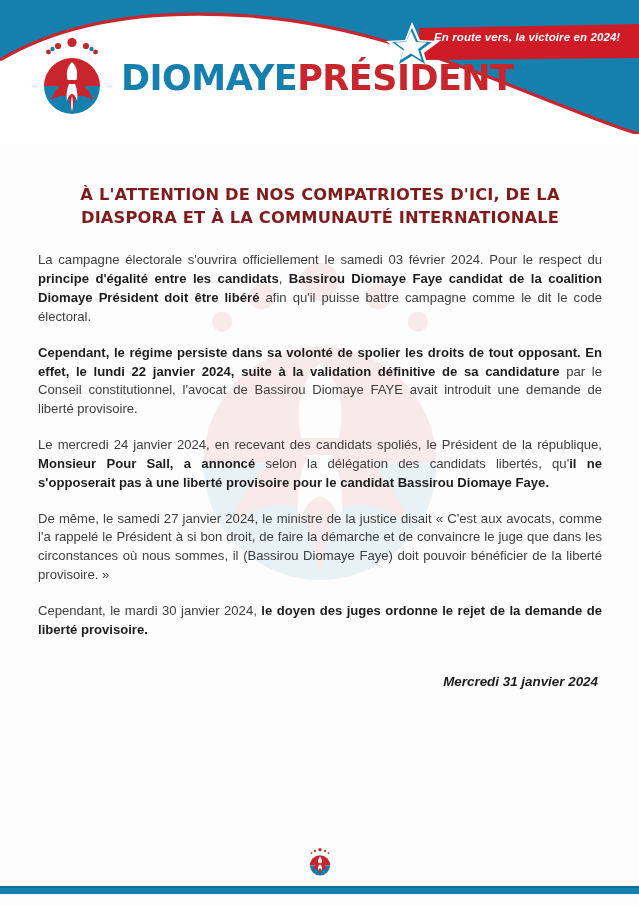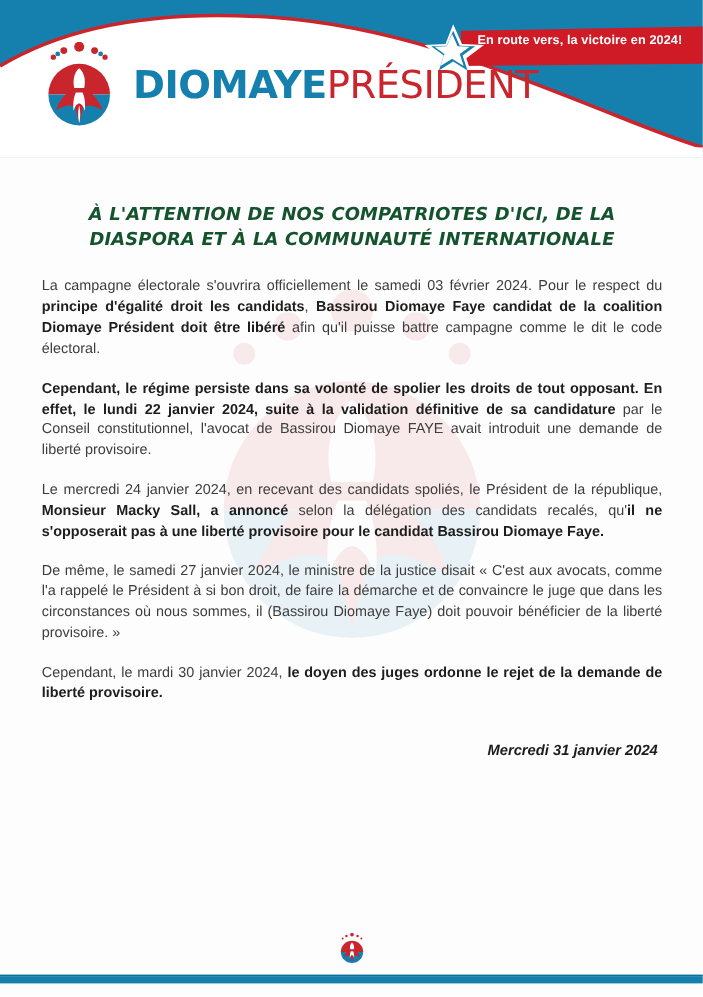--- a/index.html
+++ b/index.html
@@ -45,33 +45,34 @@
     letter-spacing: -0.5px;
   }
   .wordmark .l1 {
     font-size: 35px;
     font-weight: bold;
     color: #1580ae;
     font-family: "DejaVu Sans", sans-serif;
   }
   .wordmark .l2 {
     font-size: 35px;
-    font-weight: normal;
+    font-weight: bold;
     color: #c9252d;
     font-family: "DejaVu Sans", sans-serif;
   }
 
   .slogan-text {
     position: absolute;
     left: 434px;
     top: 31px;
     width: 200px;
     color: #ffffff;
     font-size: 11.5px;
     font-weight: bold;
+    font-style: italic;
     letter-spacing: 0.1px;
     white-space: nowrap;
   }
 
   
   .watermark {
     position: absolute;
     left: 50%;
     top: 430px;
     transform: translate(-50%, -50%);
@@ -84,27 +85,26 @@
     position: absolute;
     left: 38px;
     top: 183px;
     width: 564px;
     z-index: 3;
   }
   .doc-title {
     text-align: center;
     font-size: 16.3px;
     font-weight: bold;
-    color: #14532d;
+    color: #7f1d1d;
     line-height: 1.42;
     letter-spacing: 0.15px;
     margin: 0 0 22px 0;
     padding: 0 14px;
     font-family: "DejaVu Sans", sans-serif;
-    font-style: italic;
   }
   p.para {
     margin: 0 0 17px 0;
     font-size: 13.1px;
     line-height: 1.44;
     color: #3d3d3d;
     text-align: justify;
     font-family: "Liberation Sans", sans-serif;
   }
   p.para b { color: #1d1d1d; font-weight: bold; }
@@ -211,23 +211,23 @@
     <path d="M36,24 C31,28 30,36 31.5,42 L40.5,42 C42,36 41,28 36,24 Z" fill="#ffffff"></path>
     <path d="M31.5,42 L40.5,42 C46,45 54,52 57,62 C50,58 43,56 39.5,60 L36,74 L32.5,60 C29,56 22,58 15,62 C18,52 26,45 31.5,42 Z" fill="#c9252d"></path>
     <path d="M33,46 L39,46 C41,50 42,57 41,63 C40,58 37.5,56 36,56 C34.5,56 32,58 31,63 C30,57 31,50 33,46 Z" fill="#ffffff"></path>
   </svg>
 
   <div class="content">
 
     <h1 class="doc-title">À L'ATTENTION DE NOS COMPATRIOTES D'ICI, DE LA DIASPORA ET À LA COMMUNAUTÉ INTERNATIONALE</h1>
 
     <div id="paragraphs">
-        <p class="para"><span>La campagne électorale s'ouvrira officiellement le samedi 03 février 2024. Pour le respect du </span><b>principe d'égalité droit les candidats</b><span>, </span><b>Bassirou Diomaye Faye candidat de la coalition Diomaye Président doit être libéré</b><span> afin qu'il puisse battre campagne comme le dit le code électoral.</span></p>
+        <p class="para"><span>La campagne électorale s'ouvrira officiellement le samedi 03 février 2024. Pour le respect du </span><b>principe d'égalité entre les candidats</b><span>, </span><b>Bassirou Diomaye Faye candidat de la coalition Diomaye Président doit être libéré</b><span> afin qu'il puisse battre campagne comme le dit le code électoral.</span></p>
         <p class="para"><b>Cependant, le régime persiste dans sa volonté de spolier les droits de tout opposant. En effet, le lundi 22 janvier 2024, suite à  la validation définitive de sa candidature</b><span> par le Conseil constitutionnel, l'avocat de Bassirou Diomaye FAYE avait introduit une demande de liberté provisoire.</span></p>
-        <p class="para"><span>Le mercredi 24 janvier 2024, en recevant des candidats spoliés, le Président de la république, </span><b>Monsieur Macky Sall, a annoncé</b><span> selon la délégation des candidats recalés, qu'</span><b>il ne s'opposerait pas à une liberté provisoire pour le candidat Bassirou Diomaye Faye.</b></p>
+        <p class="para"><span>Le mercredi 24 janvier 2024, en recevant des candidats spoliés, le Président de la république, </span><b>Monsieur Pour Sall, a annoncé</b><span> selon la délégation des candidats libertés, qu'</span><b>il ne s'opposerait pas à une liberté provisoire pour le candidat Bassirou Diomaye Faye.</b></p>
         <p class="para"><span>De même, le samedi 27 janvier 2024, le ministre de la justice disait « C'est aux avocats, comme l'a rappelé le Président à si bon droit, de faire la démarche et de convaincre le juge que dans les circonstances où nous sommes, il (Bassirou Diomaye Faye) doit pouvoir bénéficier de la liberté provisoire. »</span></p>
         <p class="para"><span>Cependant, le mardi 30 janvier 2024, </span><b>le doyen des juges ordonne le rejet de la demande de liberté provisoire.</b></p>
       </div>
 
     <div class="signature">
       <div class="sig-date">Mercredi 31 janvier 2024</div>
     </div>
   </div>
 
   <svg class="footer-mark" width="26" height="29" viewBox="0 0 72 80">

